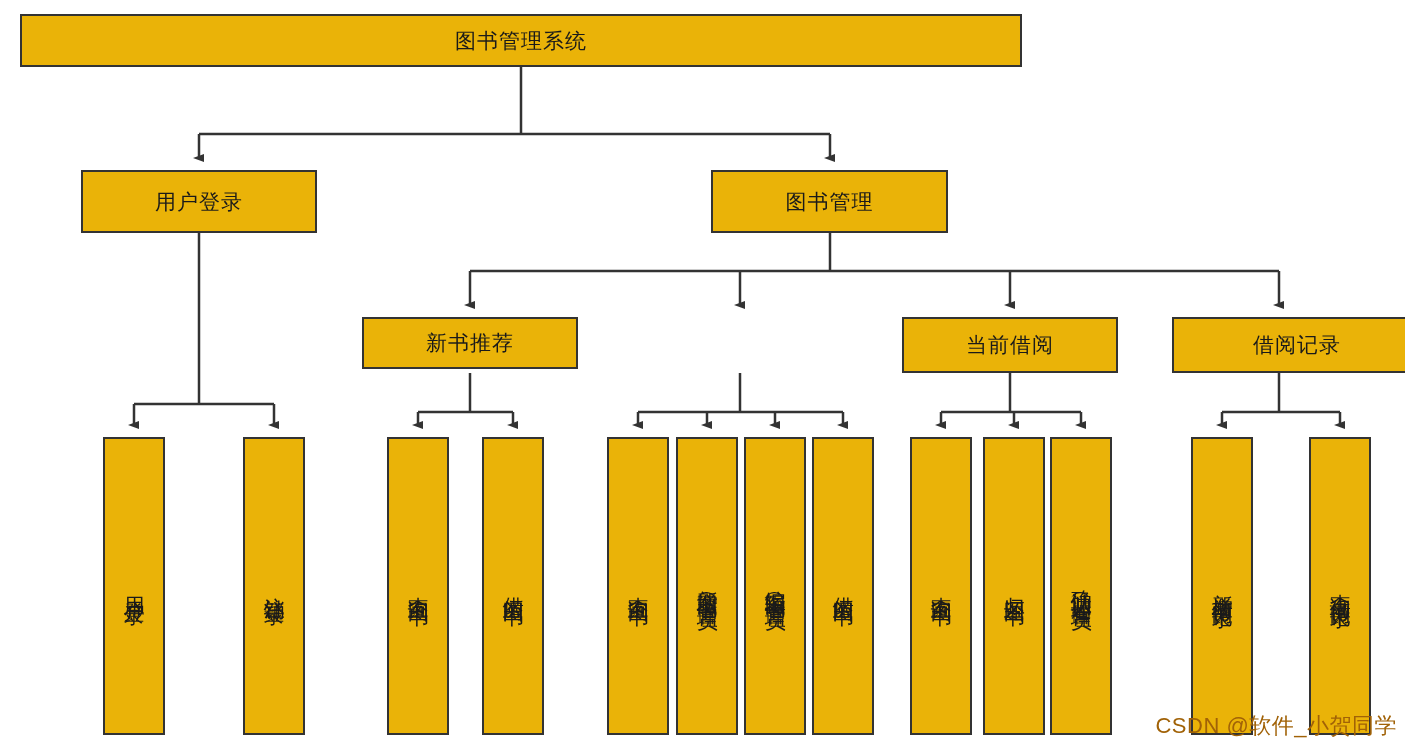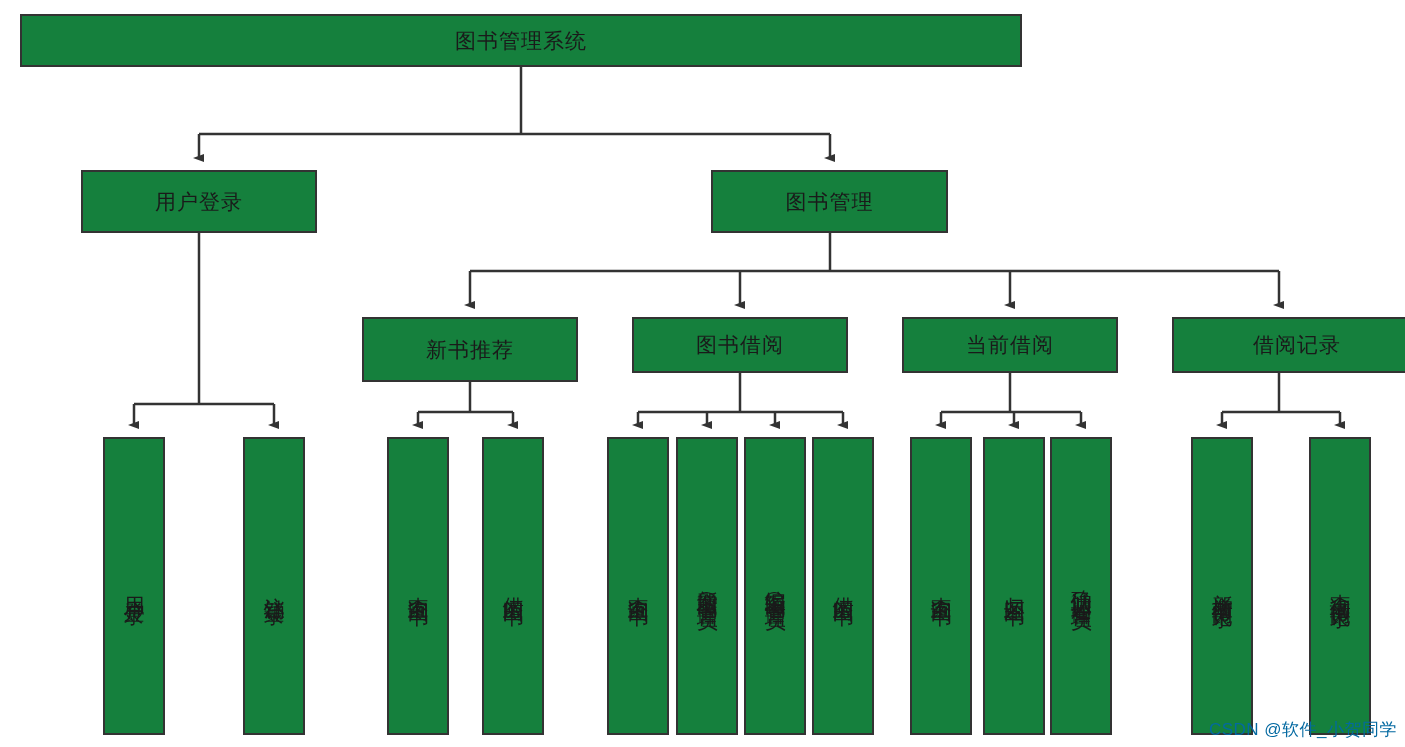--- a/index.html
+++ b/index.html
@@ -22,21 +22,21 @@
     position: absolute;
     left: 0;
     top: 0;
     width: 1405px;
     height: 747px;
     pointer-events: none;
   }
   .node {
     position: absolute;
     box-sizing: border-box;
-    background: #15803d;
+    background: #eab308;
     border: 2px solid #333333;
     display: flex;
     align-items: center;
     justify-content: center;
     color: #1a1a1a;
     z-index: 2;
   }
   .node.h {
     font-size: 21px;
     letter-spacing: 1px;
@@ -54,22 +54,22 @@
   .node.v .vtext {
     writing-mode: vertical-rl;
     text-orientation: upright;
     display: block;
     max-height: 100%;
   }
   #watermark {
     position: absolute;
     right: 8px;
     bottom: 6px;
-    font-size: 17px;
-    color: #0369a1;
+    font-size: 22px;
+    color: #a16207;
     letter-spacing: 0.5px;
     z-index: 5;
     white-space: nowrap;
   }
 </style>
 </head>
 <body>
 
 <div id="canvas">
 
@@ -129,25 +129,22 @@
     <span>图书管理系统</span>
   </div>
 
   <div class="node h" id="node-l1-0" style="left: 81px; top: 170px; width: 236px; height: 63px;">
     <span>用户登录</span>
   </div>
   <div class="node h" id="node-l1-1" style="left: 711px; top: 170px; width: 237px; height: 63px;">
     <span>图书管理</span>
   </div>
 
-  <div class="node h" id="node-l2-0" style="left: 362px; top: 317px; width: 216px; height: 65px;">
+  <div class="node h" id="node-l2-0" style="left: 362px; top: 317px; width: 216px; height: 52px;">
     <span>新书推荐</span>
-  </div>
-  <div class="node h" id="node-l2-1" style="left: 632px; top: 317px; width: 216px; height: 56px;">
-    <span>图书借阅</span>
   </div>
   <div class="node h" id="node-l2-2" style="left: 902px; top: 317px; width: 216px; height: 56px; justify-content: center;">
     <span>当前借阅</span>
   </div>
   <div class="node h" id="node-l2-3" style="left: 1172px; top: 317px; width: 250px; height: 56px;">
     <span>借阅记录</span>
   </div>
 
   <div class="node v" id="node-leaf-0" style="left: 103px; top: 437px; width: 62px; height: 298px;">
     <span class="vtext">用户登录</span>

